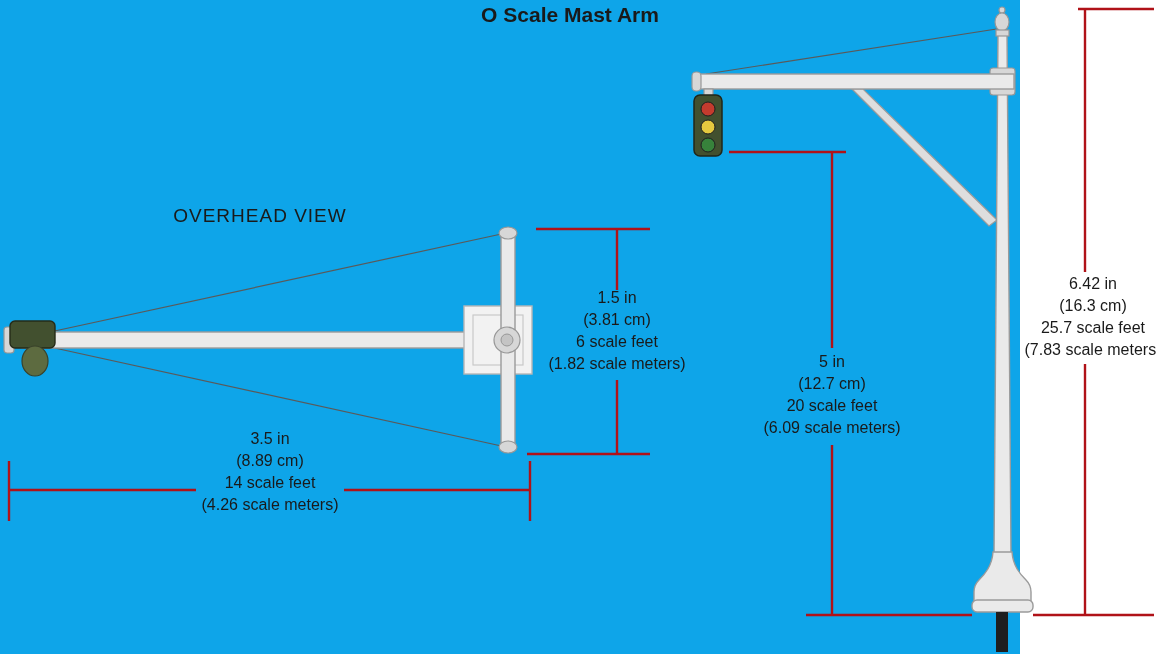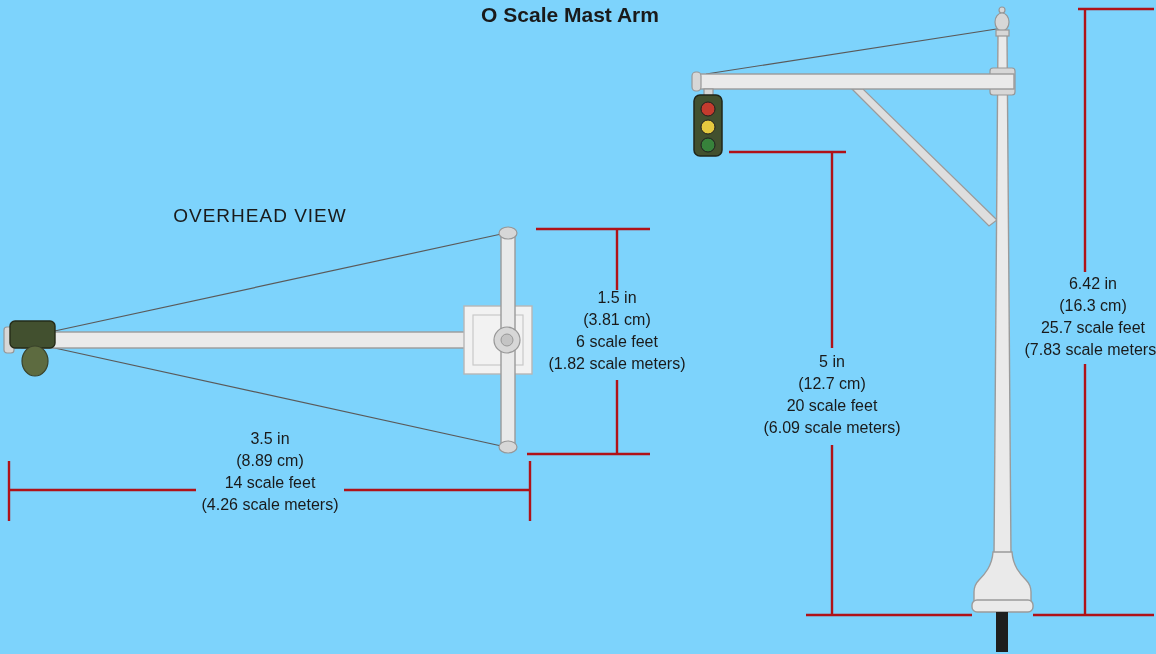--- a/index.html
+++ b/index.html
@@ -4,21 +4,21 @@
 <style>
   html, body {
     margin: 0;
     padding: 0;
     background: #ffffff;
     width: 1156px;
     height: 654px;
     overflow: hidden;
     font-family: "Liberation Sans", sans-serif;
   }
-  .canvas-wrap { position: relative; width: 1156px; height: 654px; background:#7dd3fc; }
+  .canvas-wrap { position: relative; width: 1020px; height: 654px; background:#0ea5e9; }
   svg { display: block; }
   svg text { font-family: "Liberation Sans", sans-serif; }
   .title-text { font-size: 21px; font-weight: 700; text-anchor: middle; }
   .view-label-text { font-size: 19px; text-anchor: middle; letter-spacing: 1px; }
   .dim-label { font-size: 16px; text-anchor: middle; }
   .gray-part { fill: #eaeaea; stroke: #9b9b9b; stroke-width: 1.4; }
   .gray-dark { fill: #d7d7d7; stroke: #979797; stroke-width: 1.2; }
   .plate { fill: #f2f2f2; stroke: #b7b7b7; stroke-width: 1.4; }
   .wire { stroke: #5a5a5a; stroke-width: 1.2; fill: none; }
   .dim line { stroke-width: 2.4; }

